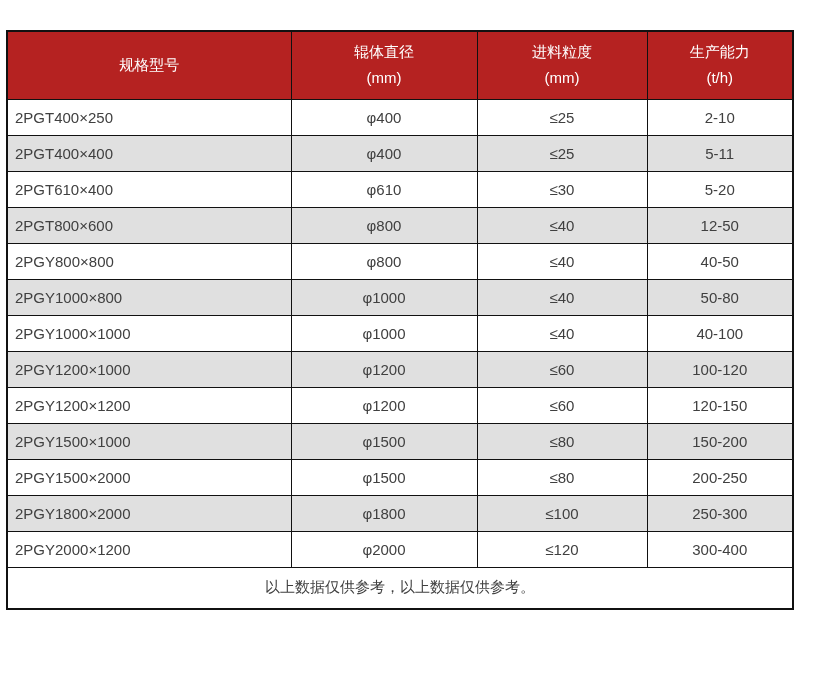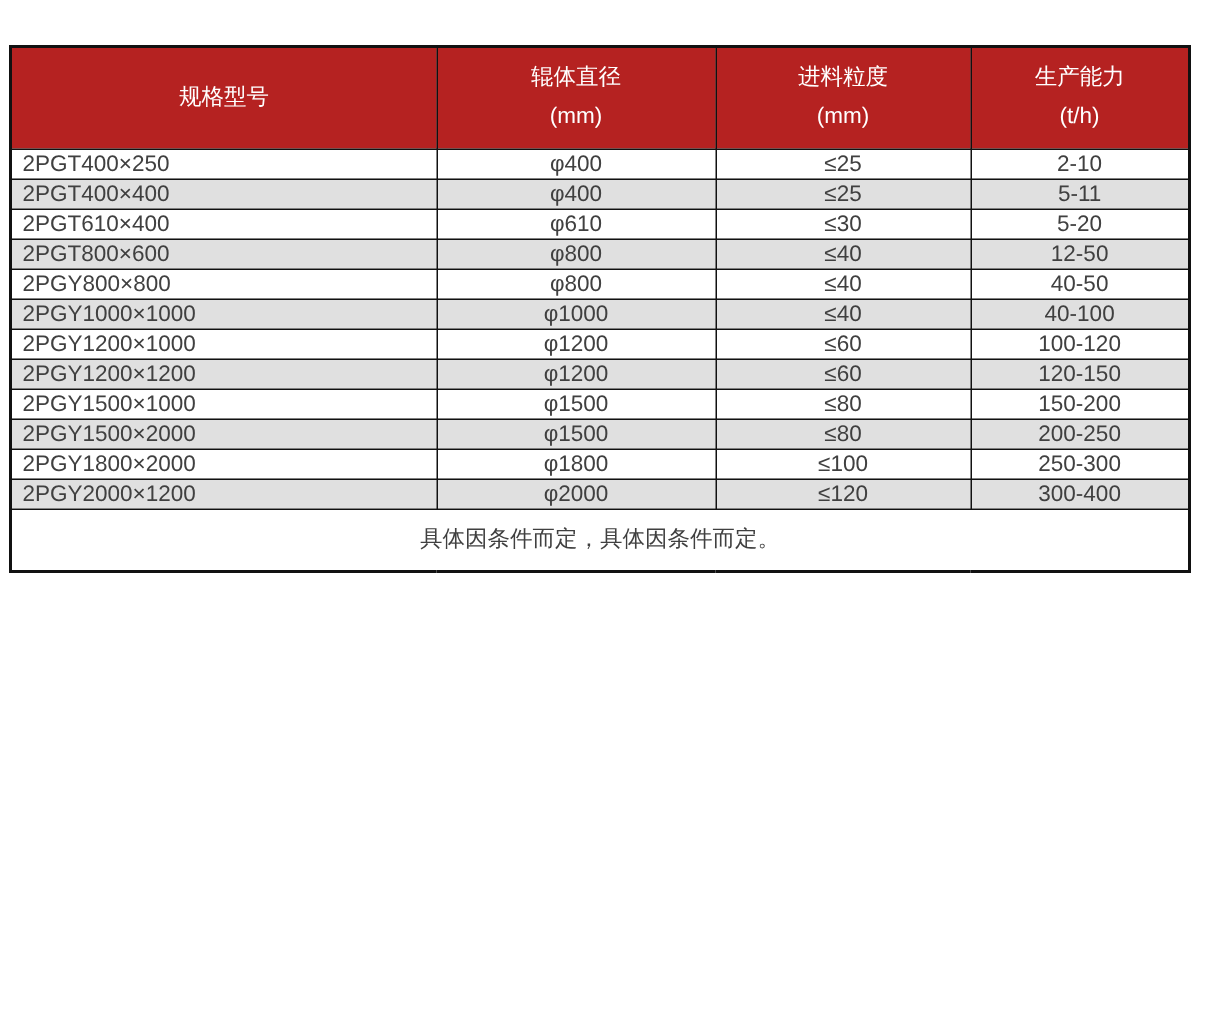--- a/index.html
+++ b/index.html
@@ -36,21 +36,21 @@
     height: 68px;
     text-align: center;
     vertical-align: middle;
     padding: 0;
   }
   .spec-table thead .h-label,
   .spec-table thead .h-unit {
     line-height: 26px;
   }
   .spec-table tbody td {
-    height: 20px;
+    height: 36px;
     color: var(--text-color, #404040);
     text-align: center;
     vertical-align: middle;
     padding: 0 6px;
   }
   .spec-table tbody td:first-child {
     text-align: left;
     padding-left: 7px;
   }
   .spec-table tbody tr:nth-child(even) td {
@@ -120,20 +120,26 @@
           <td>≤40</td>
           <td>12-50</td>
         </tr>
         <tr>
           <td>2PGY800×800</td>
           <td>φ800</td>
           <td>≤40</td>
           <td>40-50</td>
         </tr>
         <tr>
+          <td>2PGY1000×800</td>
+          <td>φ1000</td>
+          <td>≤40</td>
+          <td>50-80</td>
+        </tr>
+        <tr>
           <td>2PGY1000×1000</td>
           <td>φ1000</td>
           <td>≤40</td>
           <td>40-100</td>
         </tr>
         <tr>
           <td>2PGY1200×1000</td>
           <td>φ1200</td>
           <td>≤60</td>
           <td>100-120</td>
@@ -164,17 +170,17 @@
         </tr>
         <tr>
           <td>2PGY2000×1200</td>
           <td>φ2000</td>
           <td>≤120</td>
           <td>300-400</td>
         </tr>
       </tbody>
     <tfoot>
       <tr>
-        <td colspan="4">具体因条件而定，具体因条件而定。</td>
+        <td colspan="4">以上数据仅供参考，以上数据仅供参考。</td>
       </tr>
     </tfoot>
   </table>
 </div>
 
 </body></html>

